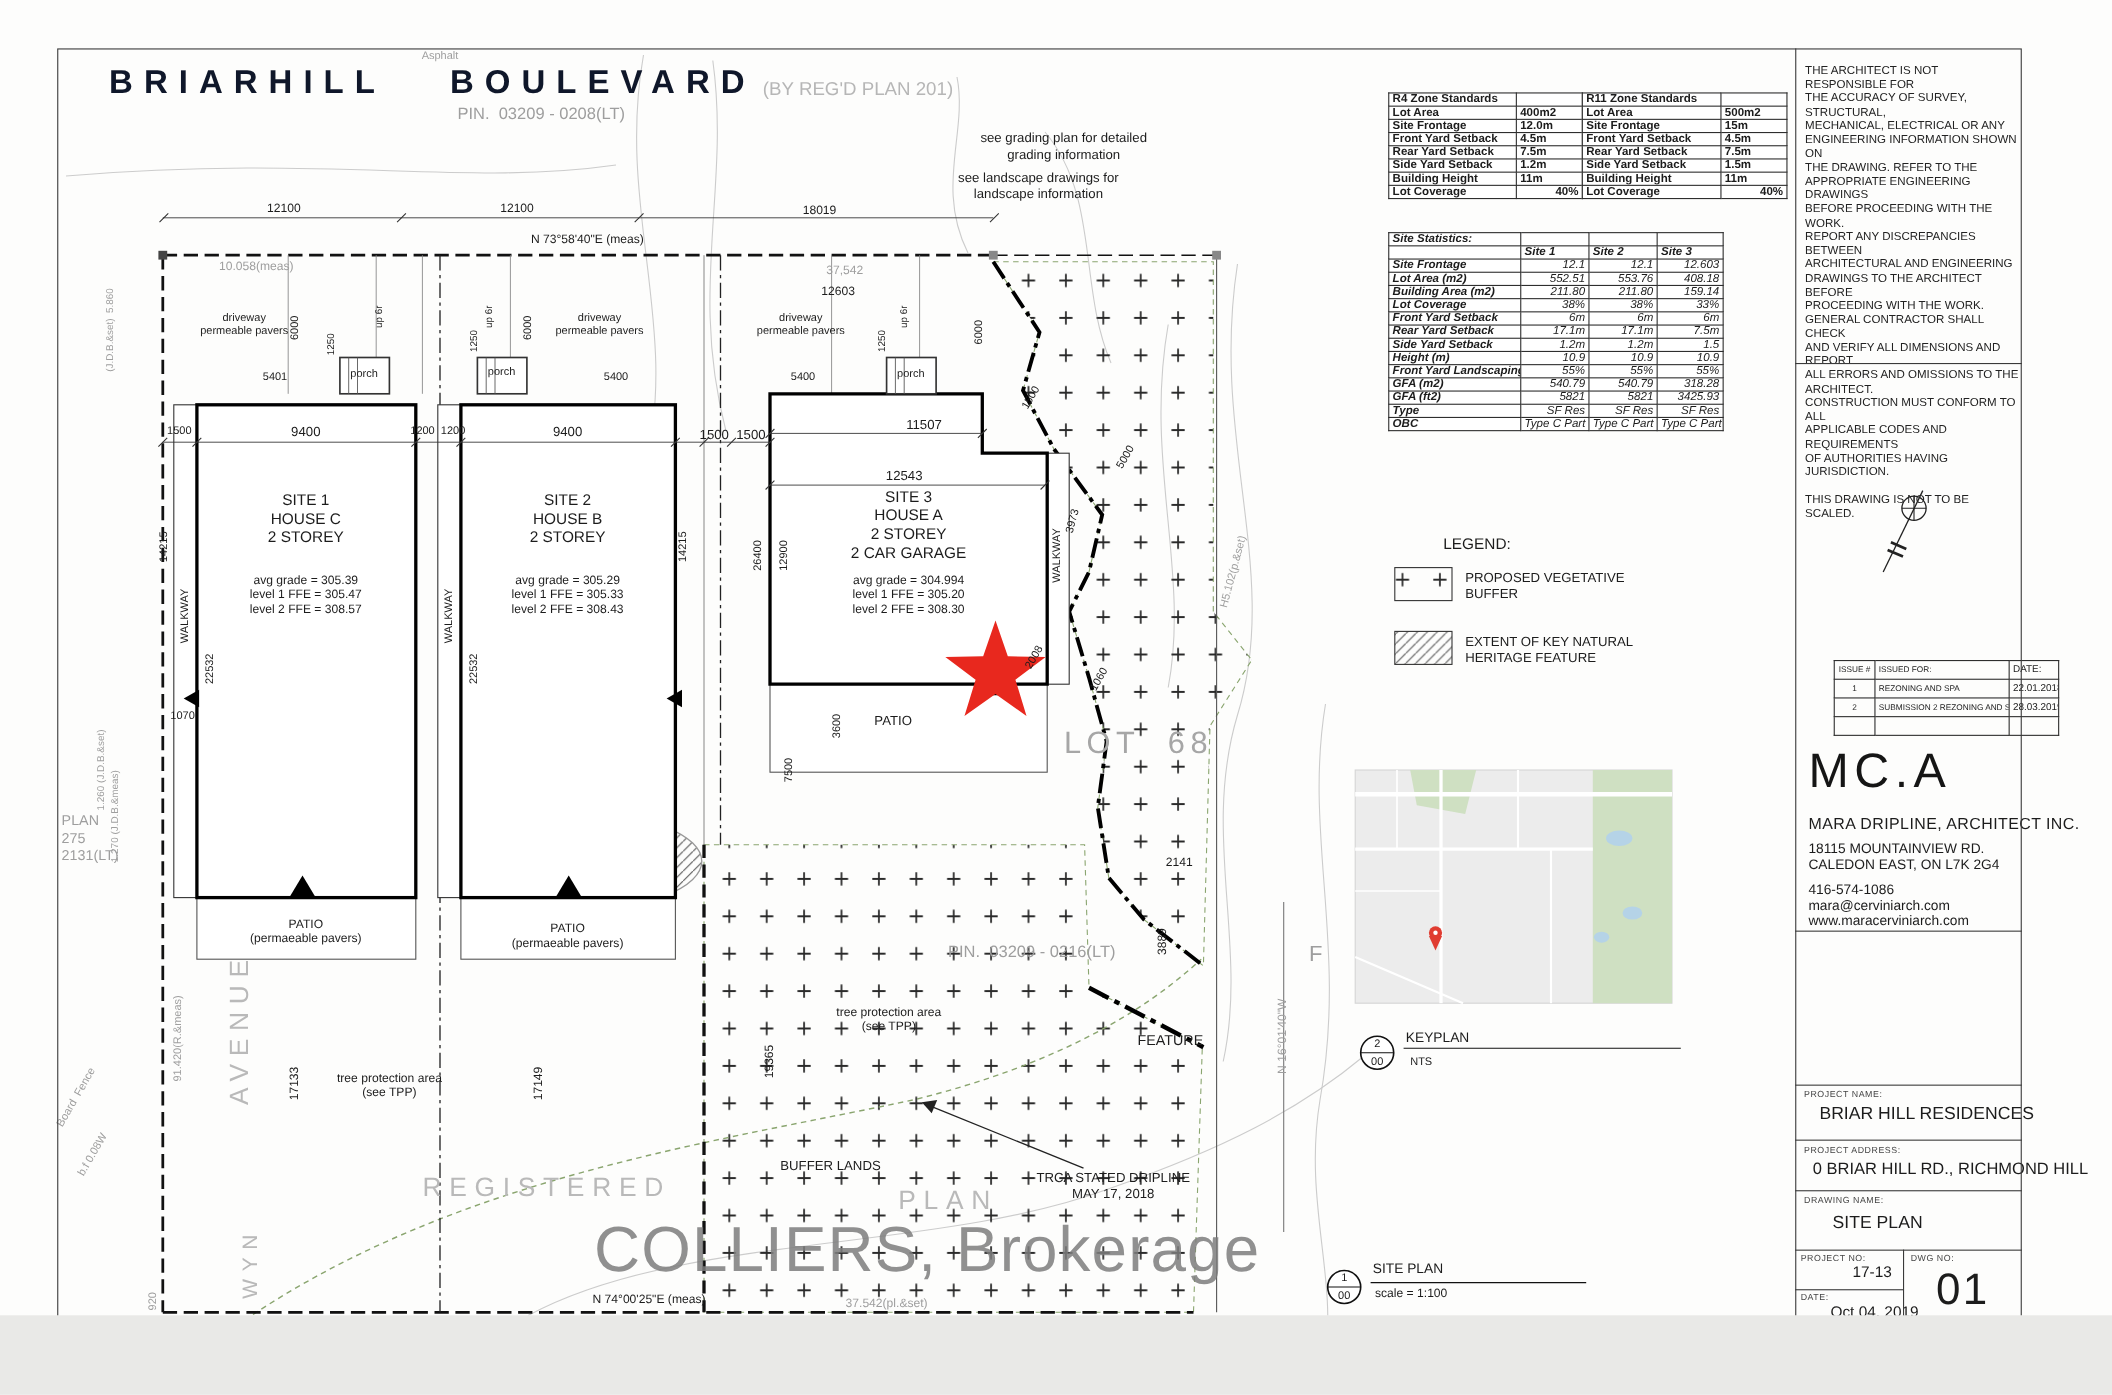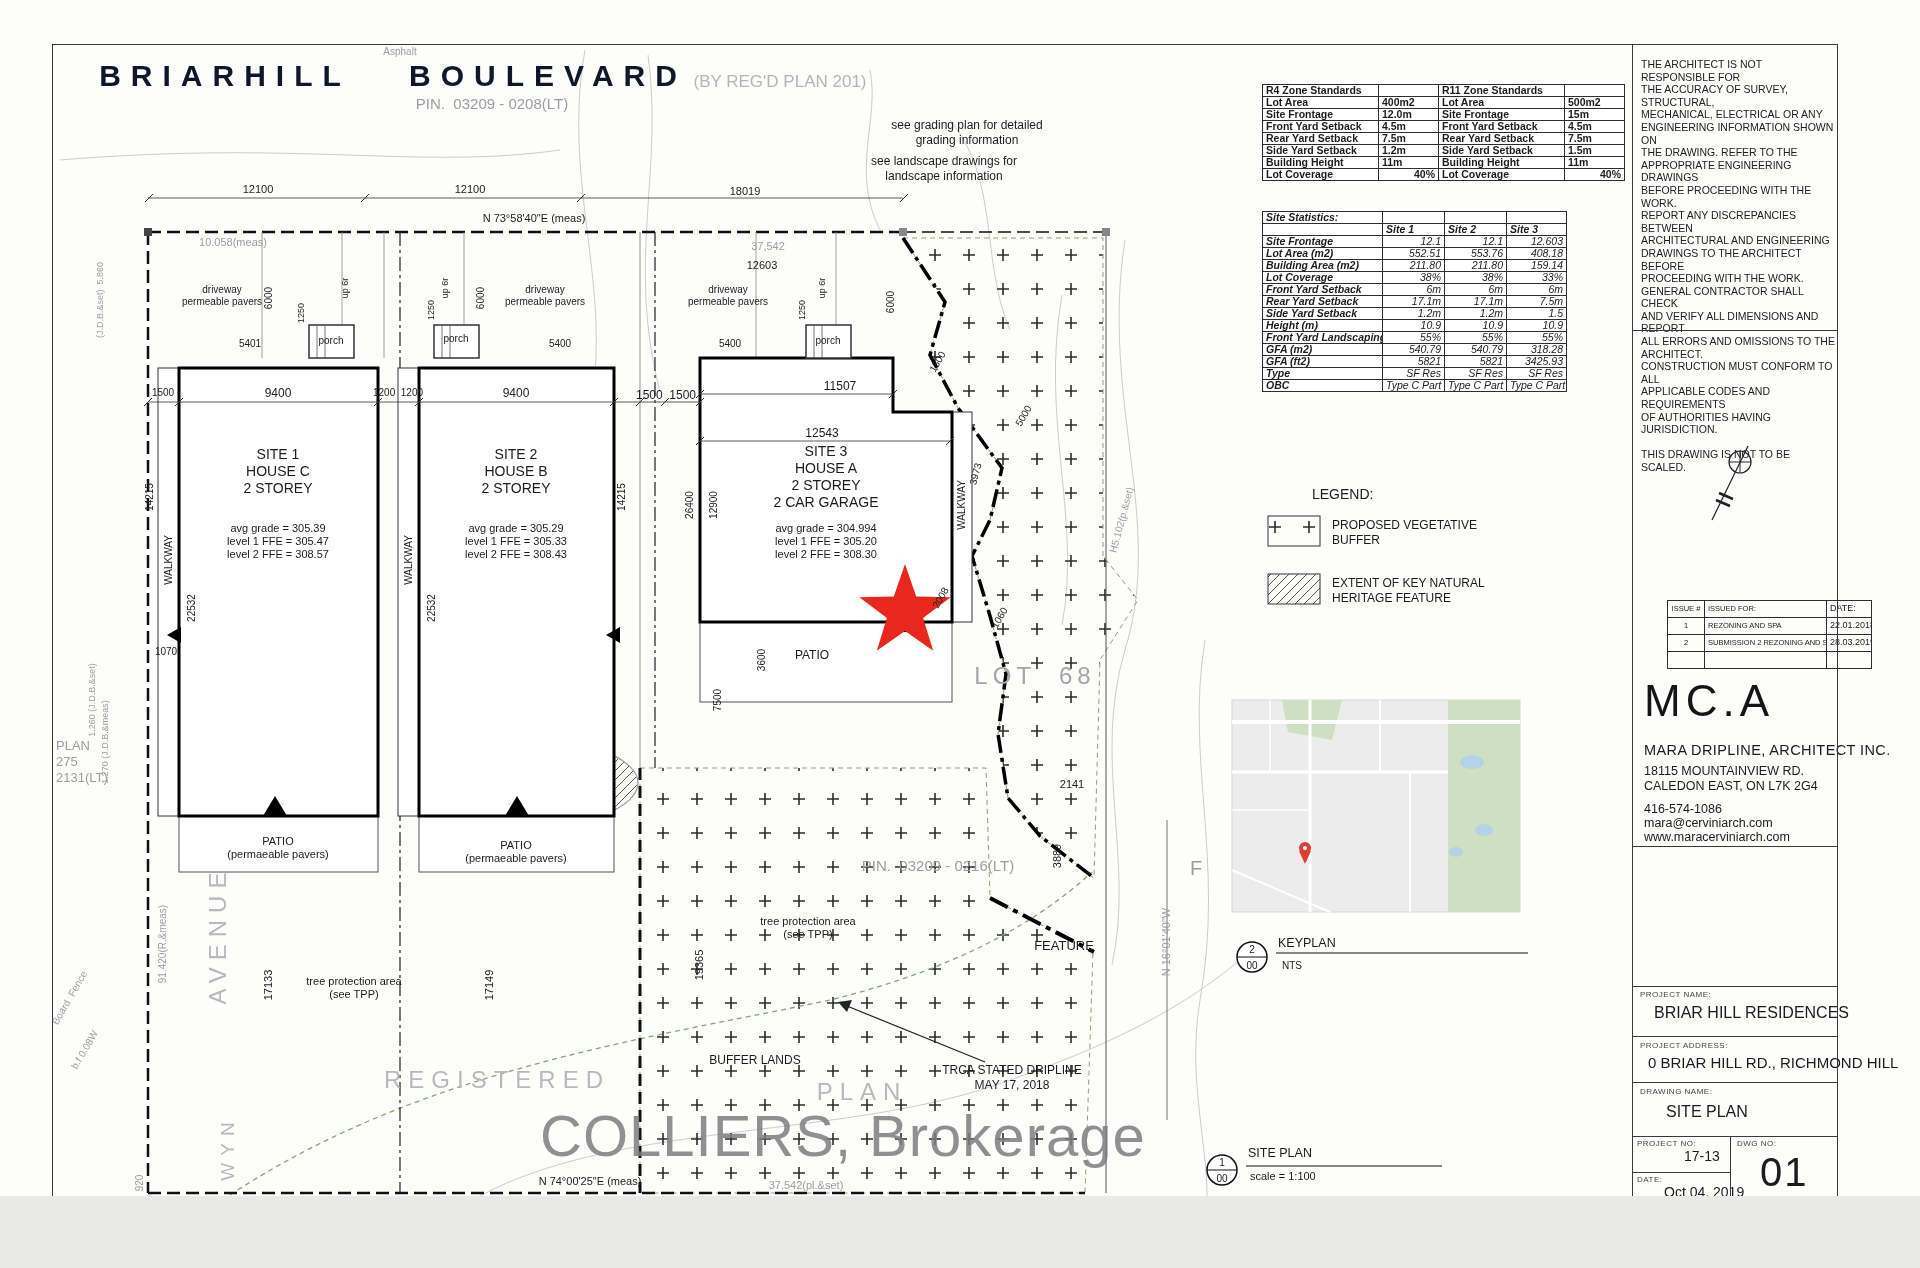--- a/index.html
+++ b/index.html
@@ -15,21 +15,21 @@
       font-size:11px;line-height:1.22;text-align:center;color:#1c1c1c;}
   .tl{transform:none;text-align:left;}
   .r90{transform:translate(-50%,-50%) rotate(-90deg);}
   .r75{transform:translate(-50%,-50%) rotate(-75deg);}
   .r60{transform:translate(-50%,-50%) rotate(-60deg);}
   .g{color:#9e9e9e;} .gg{color:#b6b6b6;}
   .s9{font-size:9px;} .s10{font-size:10px;} .s12{font-size:12px;} .s13{font-size:13px;}
   .s14{font-size:14px;} .s15{font-size:15px;}
   .street{font-size:30px;letter-spacing:10px;color:#0f172a;font-weight:bold;}
   .bigword{font-size:24px;letter-spacing:7px;color:#b9b9b9;}
-  .lot68{font-size:24px;letter-spacing:5px;color:#a6a6a6;}
+  .lot68{font-size:28px;letter-spacing:5px;color:#a6a6a6;}
   .siteblock{position:absolute;z-index:3;transform:translateX(-50%);text-align:center;
       font-size:14px;line-height:17px;white-space:pre;}
   .grades{position:absolute;z-index:3;transform:translateX(-50%);text-align:center;
       font-size:11px;line-height:13px;white-space:pre;}
   .watermark{position:absolute;left:540px;top:1102px;z-index:4;font-size:58px;
       color:rgba(125,125,125,.85);letter-spacing:1px;white-space:nowrap;}
   
   .dt{position:absolute;z-index:5;background:#fff;margin-left:34px;}
   .dt table{border-collapse:collapse;table-layout:fixed;width:100%;}
   .dt td{border:1px solid #2e2e2e;font-size:10.5px;line-height:1.05;height:11px;

